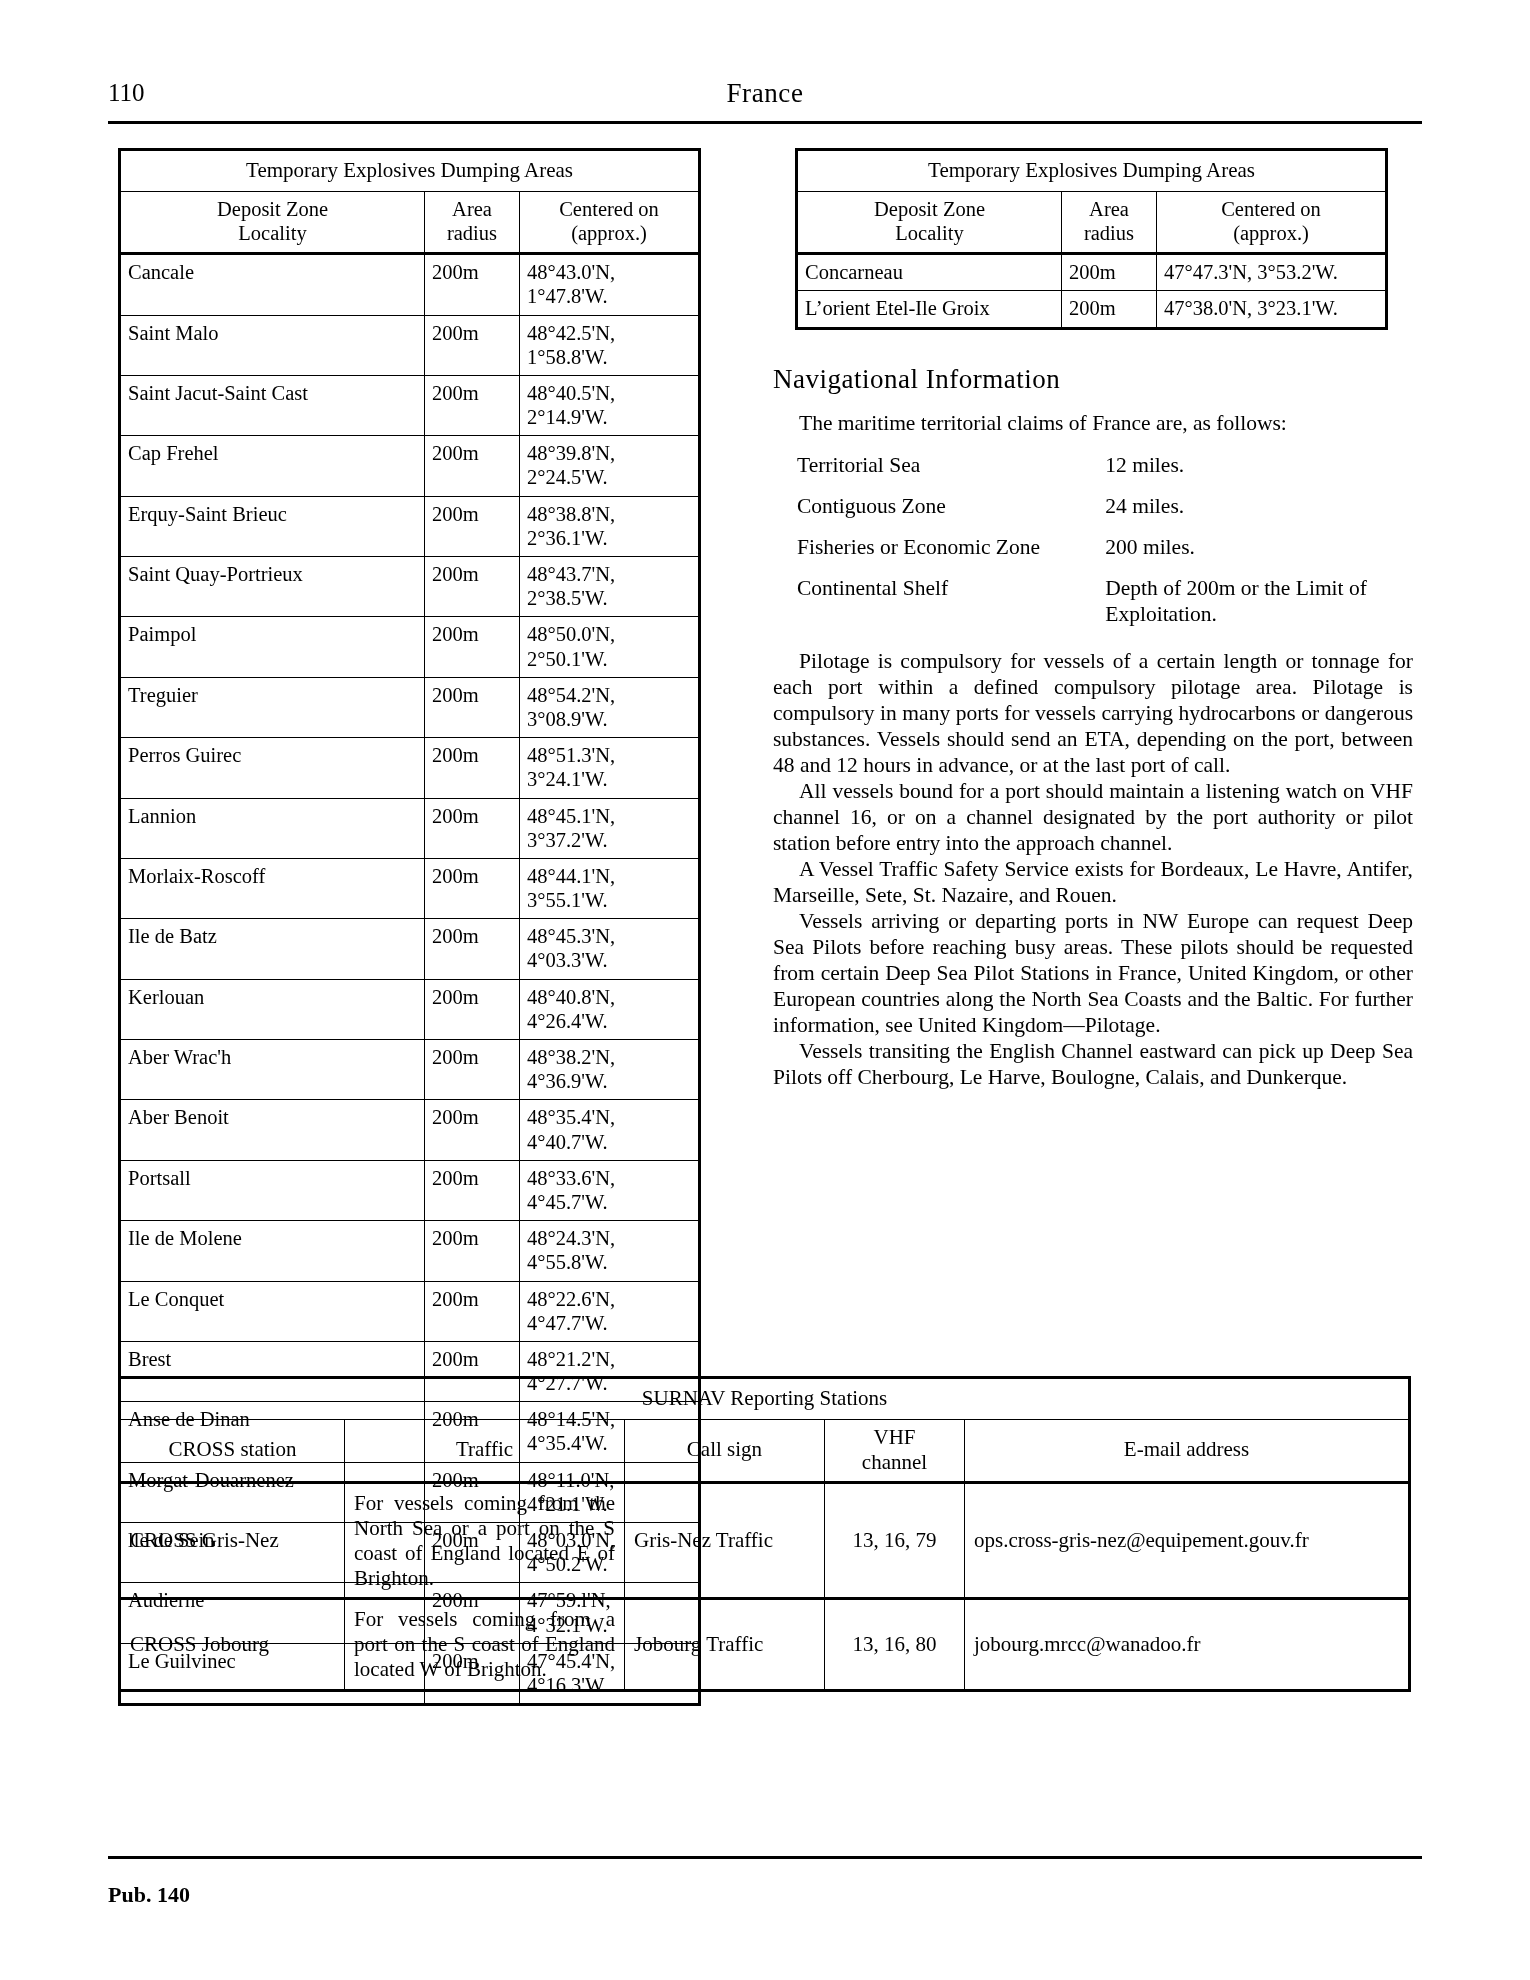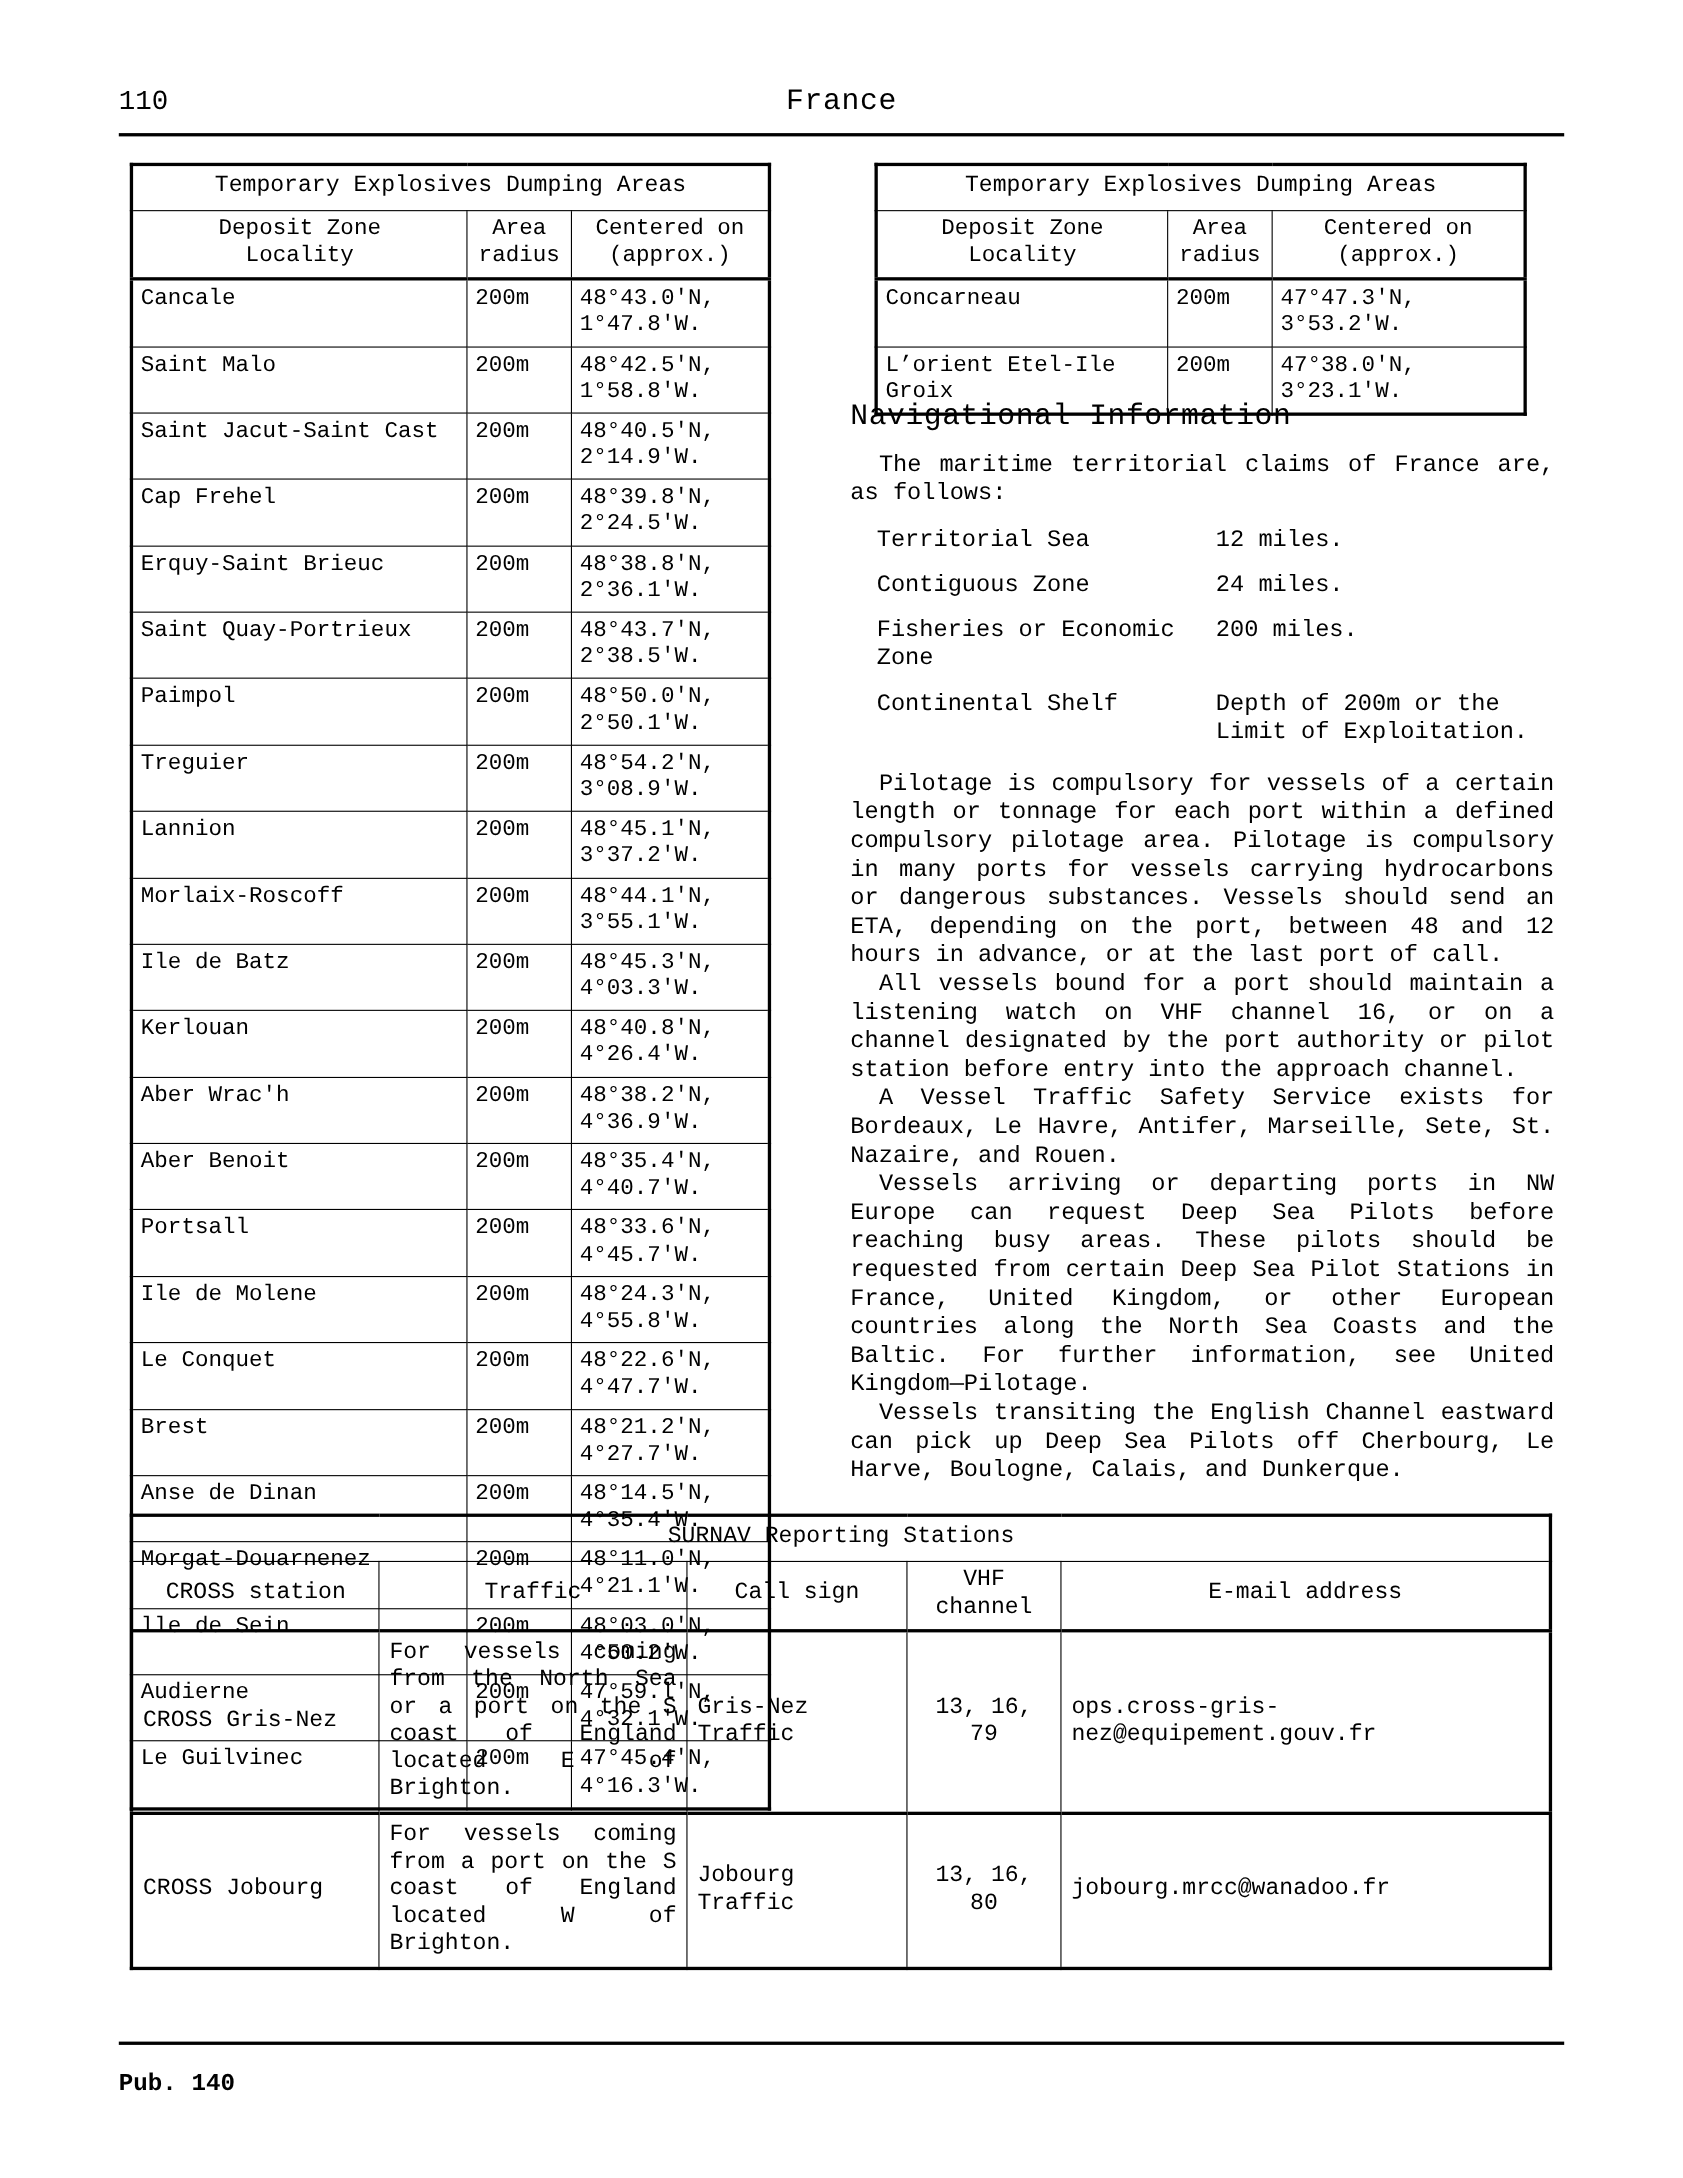--- a/index.html
+++ b/index.html
@@ -5,21 +5,21 @@
   html, body {
     margin: 0;
     padding: 0;
     background: #ffffff;
   }
   .page {
     position: relative;
     width: 1530px;
     height: 1980px;
     background: #ffffff;
-    font-family: Liberation Mono, monospace;
+    font-family: Liberation Serif, serif;
     color: #000000;
     box-sizing: border-box;
   }
 
   
   .pg-header {
     position: absolute;
     left: 108px;
     top: 78px;
     width: 1314px;
@@ -232,20 +232,25 @@
         </tr>
         <tr>
           <td>Paimpol</td>
           <td>200m</td>
           <td>48°50.0'N, 2°50.1'W.</td>
         </tr>
         <tr>
           <td>Treguier</td>
           <td>200m</td>
           <td>48°54.2'N, 3°08.9'W.</td>
+        </tr>
+        <tr>
+          <td>Perros Guirec</td>
+          <td>200m</td>
+          <td>48°51.3'N, 3°24.1'W.</td>
         </tr>
         <tr>
           <td>Lannion</td>
           <td>200m</td>
           <td>48°45.1'N, 3°37.2'W.</td>
         </tr>
         <tr>
           <td>Morlaix-Roscoff</td>
           <td>200m</td>
           <td>48°44.1'N, 3°55.1'W.</td>

